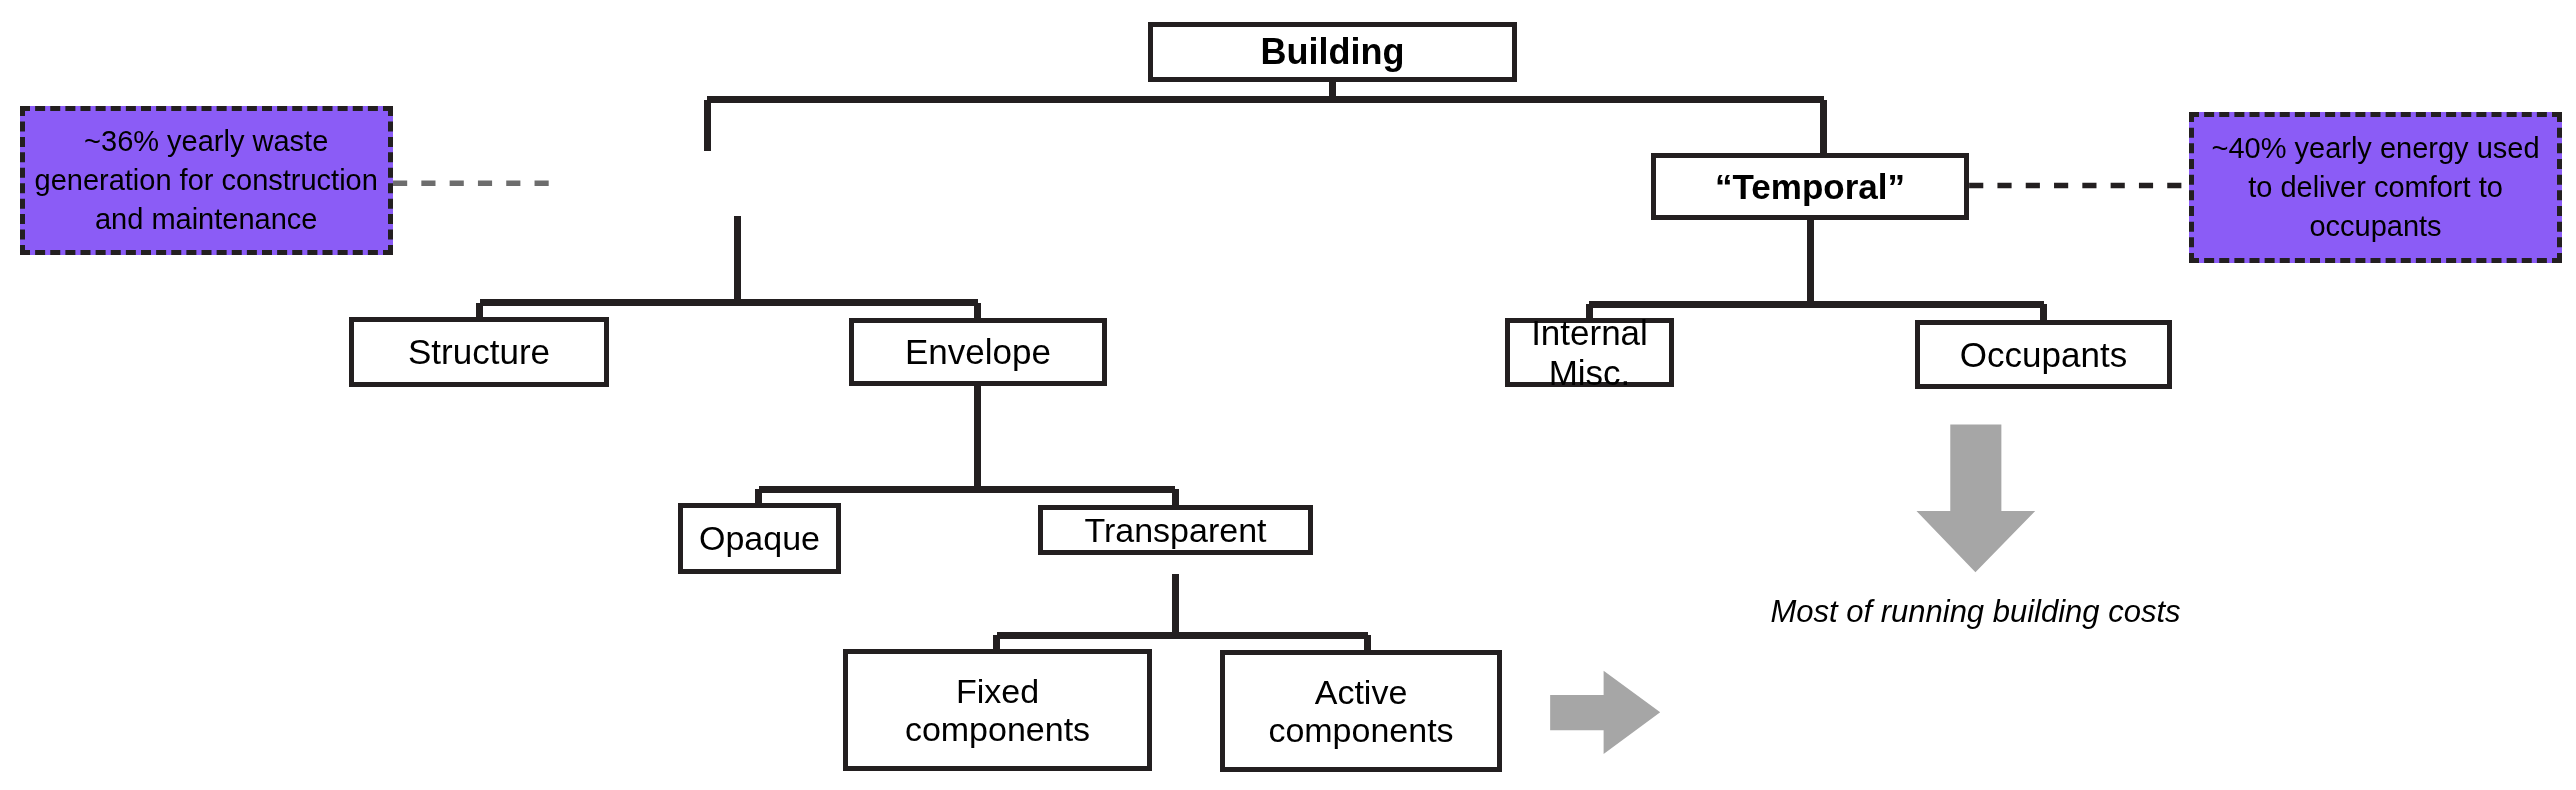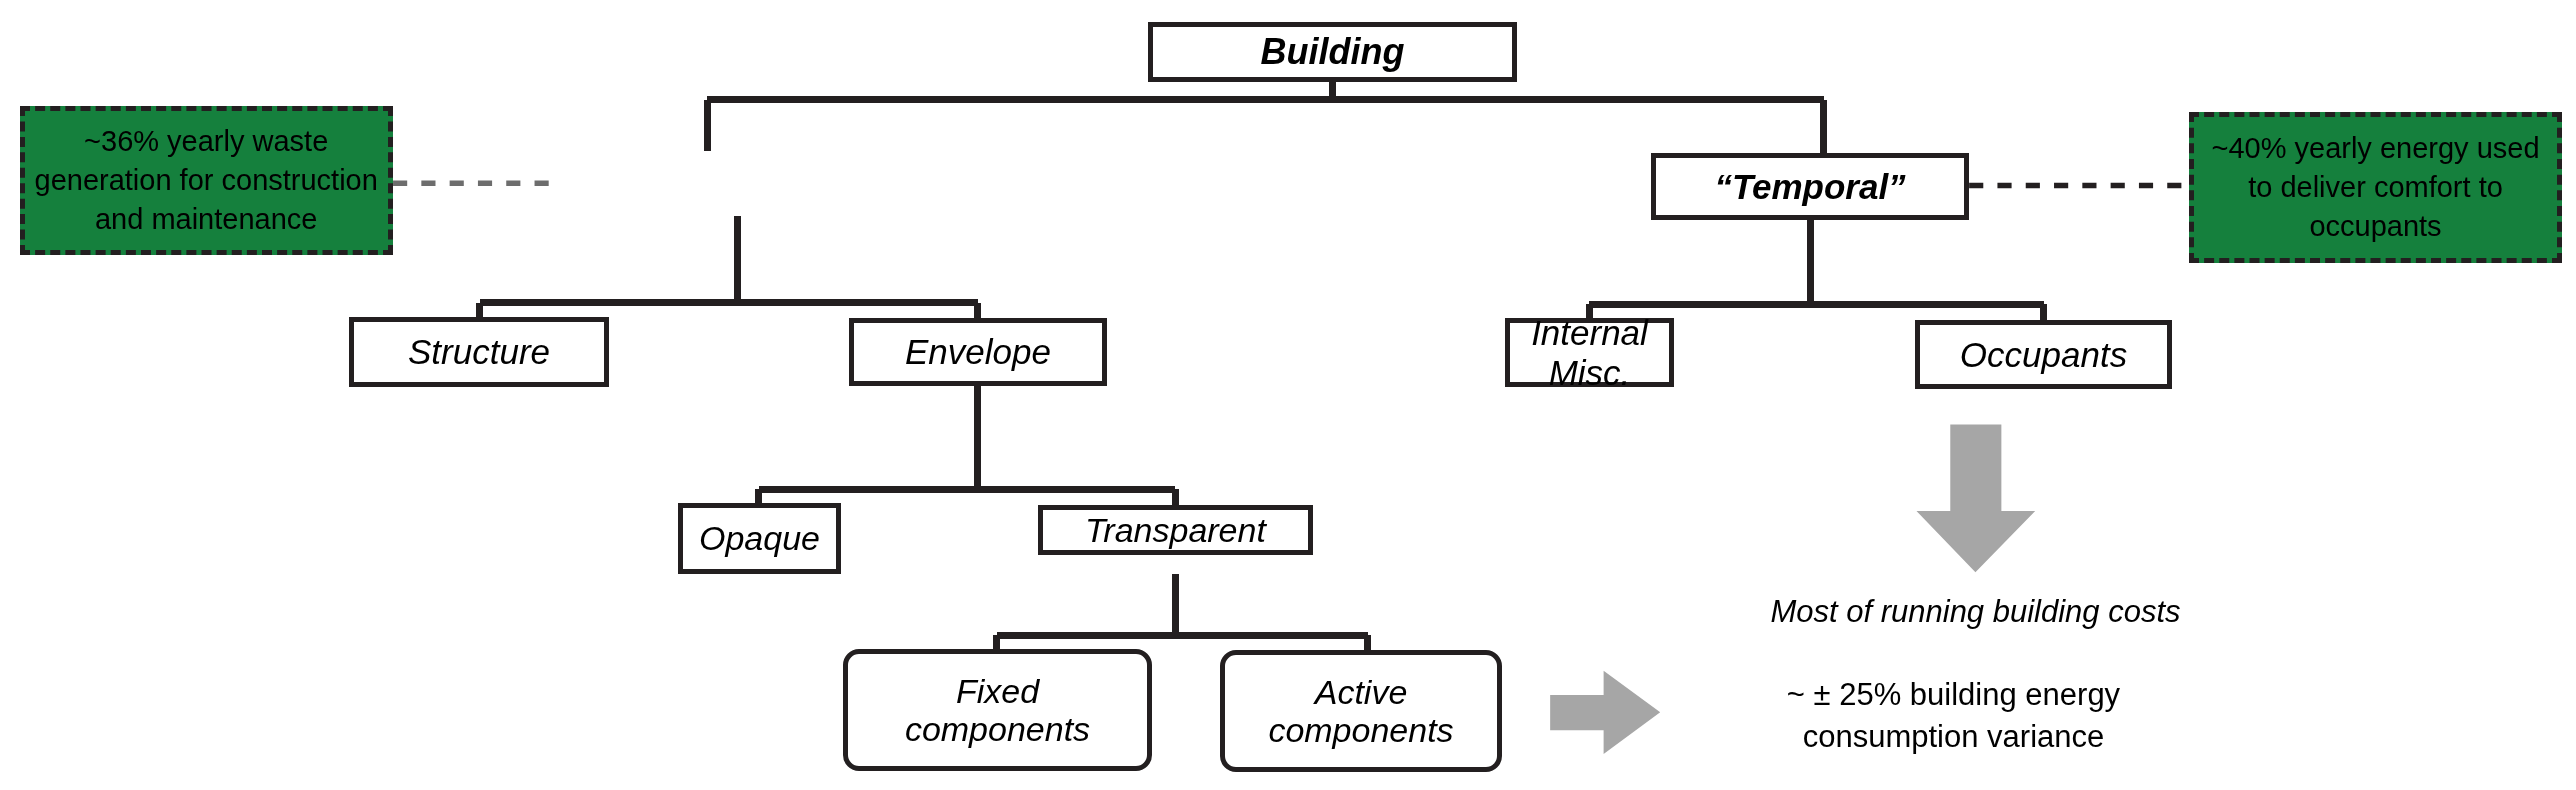--- a/index.html
+++ b/index.html
@@ -30,38 +30,37 @@
     position: absolute;
     box-sizing: border-box;
     border: 5.5px solid #231f20;
     background: #ffffff;
     display: flex;
     align-items: center;
     justify-content: center;
     text-align: center;
     color: #000000;
     line-height: 1.12;
-    font-style: italic;
   }
   .node-label {
     display: block;
     width: 100%;
     text-align: center;
   }
   .lvl1 { font-size: 36px; font-weight: bold; }
   .lvl2 { font-size: 35px; font-weight: bold; }
   .lvl3 { font-size: 35px; font-weight: normal; }
   .lvl4 { font-size: 34px; font-weight: normal; }
-  .lvl5 { font-size: 34px; font-weight: normal; border-radius: 16px; }
+  .lvl5 { font-size: 34px; font-weight: normal; }
 
   .annot-box {
     position: absolute;
     box-sizing: border-box;
     border: 5.5px dashed #231f20;
-    background: #15803d;
+    background: #8b5cf6;
     display: flex;
     align-items: center;
     justify-content: center;
     text-align: center;
     font-size: 29px;
     color: #000000;
     line-height: 1.34;
     padding: 3.1px 7.9px;
   }
   .free-text {
@@ -182,19 +181,15 @@
       <span>~40% yearly energy used</span><br>
       <span>to deliver comfort to</span><br>
       <span>occupants</span>
     </span>
   </div>
 
   <div class="free-text" style="left:1677px; top:591px; width:597px;font-style:italic;">
     <span>Most of running building costs</span>
   </div>
 
-  <div class="free-text" style="left:1702px; top:674px; width:503px;">
-    <span>~ ± 25% building energy</span><br>
-    <span>consumption variance</span>
-  </div>
 
 </div>
 
 
 </body></html>

